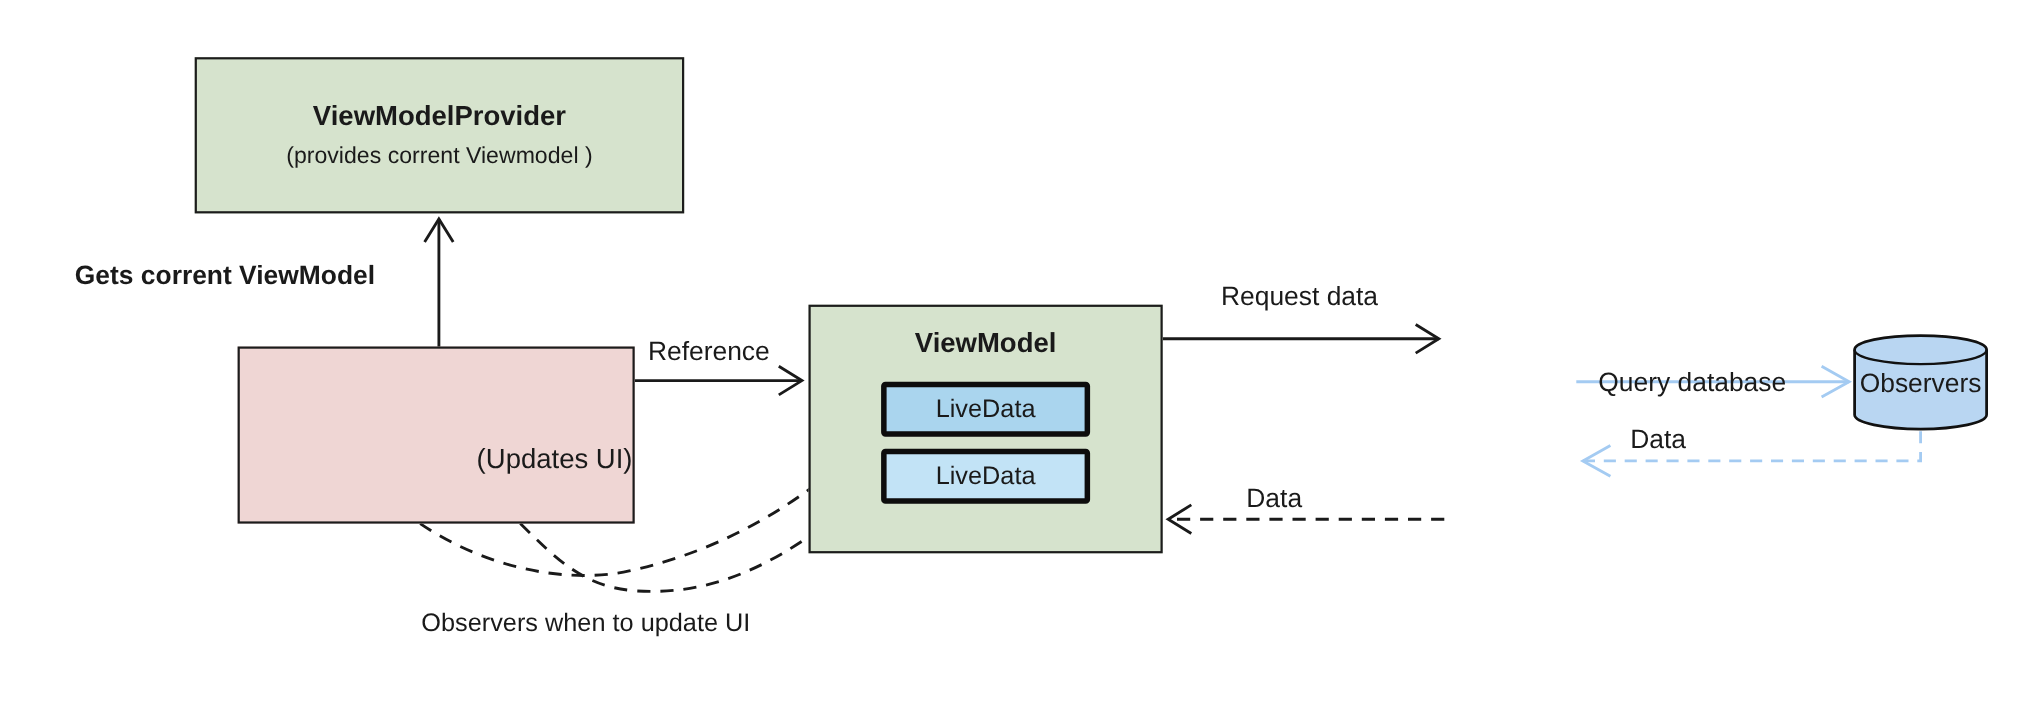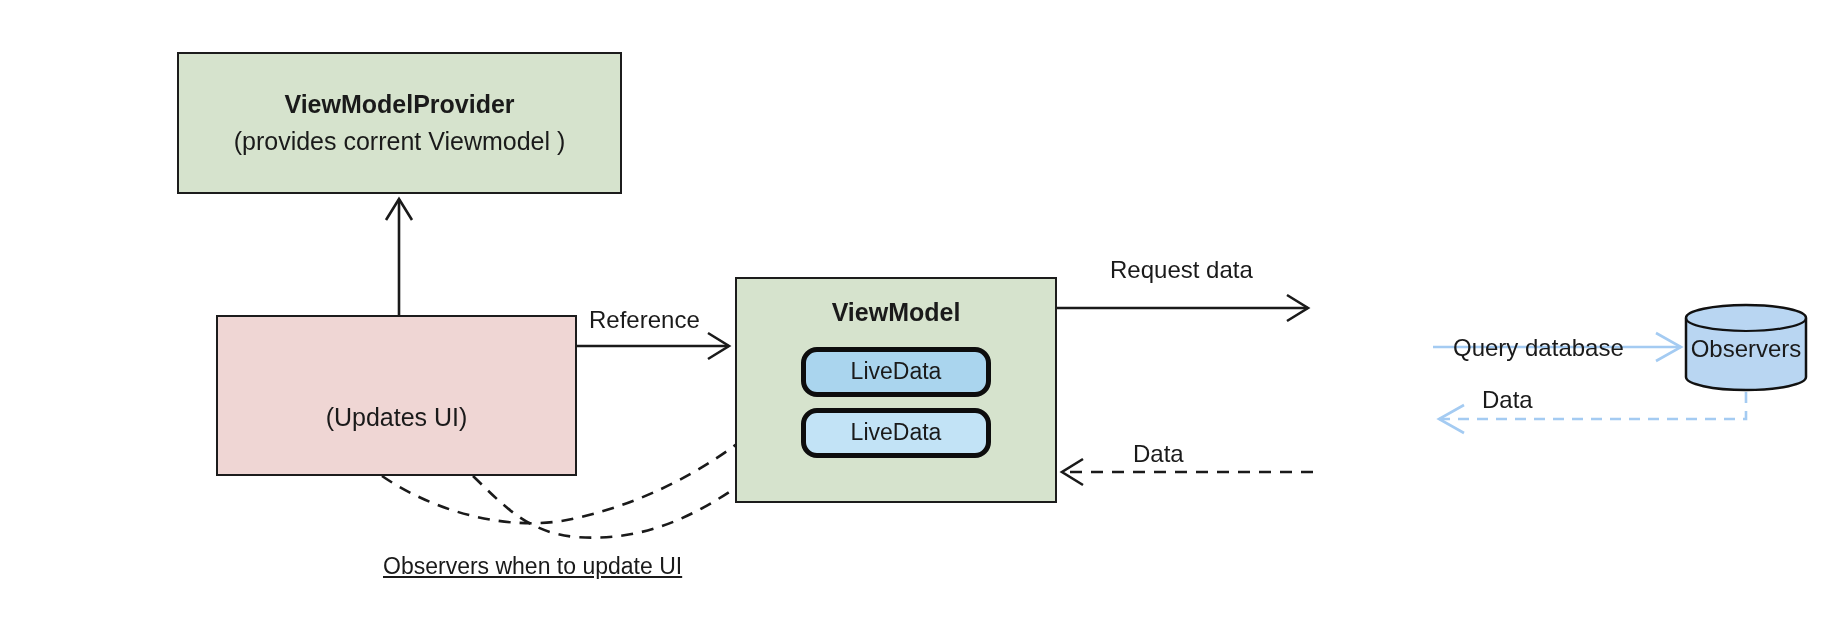--- a/index.html
+++ b/index.html
@@ -23,51 +23,51 @@
   .box{
     position:absolute;box-sizing:border-box;
     border:2px solid var(--green_border,#1c1c1c);
     display:flex;align-items:center;justify-content:center;text-align:center;
   }
   #vmp{
     left:177px;top:52px;width:445px;height:142px;
     background:var(--green_fill,#d6e3cd);flex-direction:column;gap:9px;
   }
   #vmp .t{font-weight:bold;font-size:25px;line-height:1.1;}
-  #vmp .s{font-size:25px;line-height:1.1;}
+  #vmp .s{font-size:21px;line-height:1.1;}
   #updates{
     left:216px;top:315px;width:361px;height:161px;
     background:var(--pink_fill,#efd6d4);font-size:25px;
-    align-items:flex-end;padding-bottom:42px;
+    align-items:flex-end;padding-bottom:42px;justify-content:flex-end;
   }
   #viewmodel{
     left:735px;top:277px;width:322px;height:226px;
     background:var(--green_fill,#d6e3cd);
     flex-direction:column;justify-content:flex-start;padding-top:19px;
   }
   #viewmodel .t{font-weight:bold;font-size:25px;line-height:1.15;margin-bottom:20px;}
   .livedata{
     box-sizing:border-box;width:190px;height:50px;margin-bottom:11px;
-    border:5px solid var(--livedata_border,#0d0d0d);border-radius:16px;
+    border:5px solid var(--livedata_border,#0d0d0d);border-radius:4px;
     display:flex;align-items:center;justify-content:center;font-size:23px;
   }
   #ld1{background:var(--livedata_fill_top,#aad5ee);}
   #ld2{background:var(--livedata_fill_bottom,#c2e3f6);margin-bottom:0;}
   #task{
     left:1313px;top:239px;width:120px;height:346px;
     background:var(--task_fill,#fdc62f);font-size:26px;
   }
   .lbl{position:absolute;font-size:24px;line-height:1.15;white-space:nowrap;}
   #lbl-gets{left:68px;top:237px;font-weight:bold;}
   #lbl-ref{left:589px;top:306px;}
   #lbl-req{left:1070px;top:256px;margin-left:40px;}
   #lbl-data-vm{left:1133px;top:440px;}
   #lbl-query{left:1453px;top:302px;margin-top:32px;}
   #lbl-data-task{left:1482px;top:386px;}
-  #lbl-obs{left:383px;top:553px;font-size:23px;text-decoration:underline;}
+  #lbl-obs{left:383px;top:553px;font-size:23px;}
   #dblabel{left:1686px;top:335px;width:120px;text-align:center;font-size:24px;position:absolute;}
 </style>
 </head>
 <body>
 
 <div class="canvas">
 
   <svg class="wires" viewBox="0 0 1834 642" xmlns="http://www.w3.org/2000/svg">
     <defs>
       <marker id="arrow-black" markerUnits="userSpaceOnUse" markerWidth="46" markerHeight="34" viewBox="-42 -17 46 34" refX="0" refY="0" orient="auto">
@@ -114,20 +114,21 @@
       <span>LiveData</span>
     </div>
     <div class="livedata" id="ld2">
       <span>LiveData</span>
     </div>
   </div>
 
 
   <div id="dblabel">Observers</div>
 
+  <div class="lbl" id="lbl-gets">Gets corrent ViewModel</div>
   <div class="lbl" id="lbl-ref">Reference</div>
   <div class="lbl" id="lbl-req">Request data</div>
   <div class="lbl" id="lbl-data-vm">Data</div>
   <div class="lbl" id="lbl-query">Query database</div>
   <div class="lbl" id="lbl-data-task">Data</div>
   <div class="lbl" id="lbl-obs">Observers when to update UI</div>
 
 </div>
 
 </body></html>

